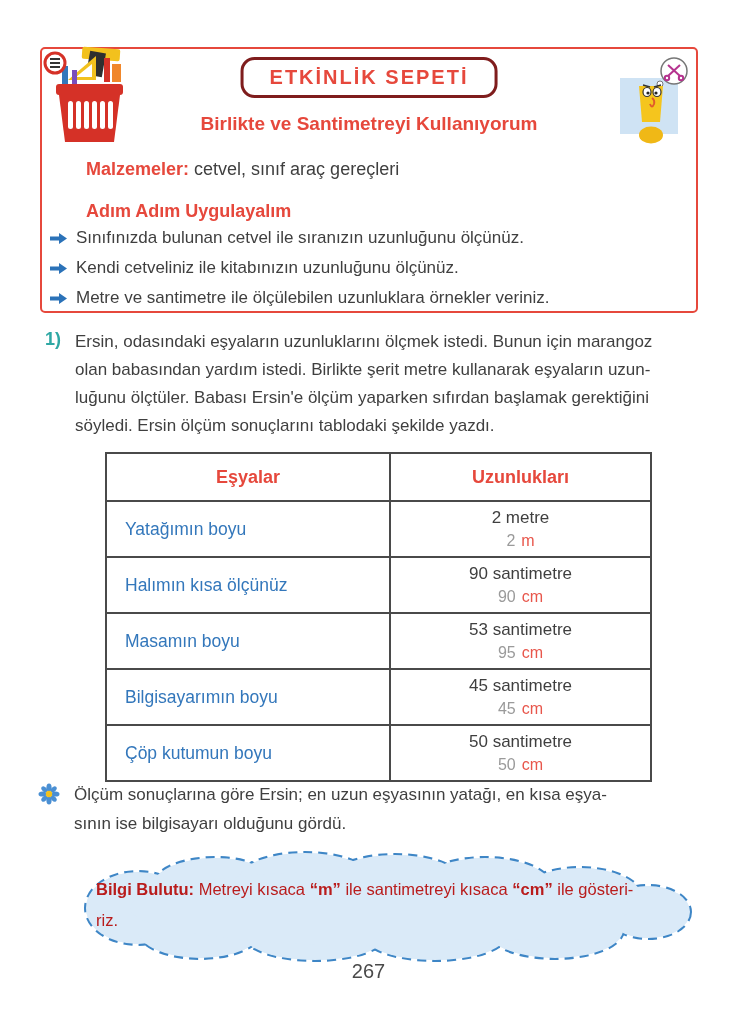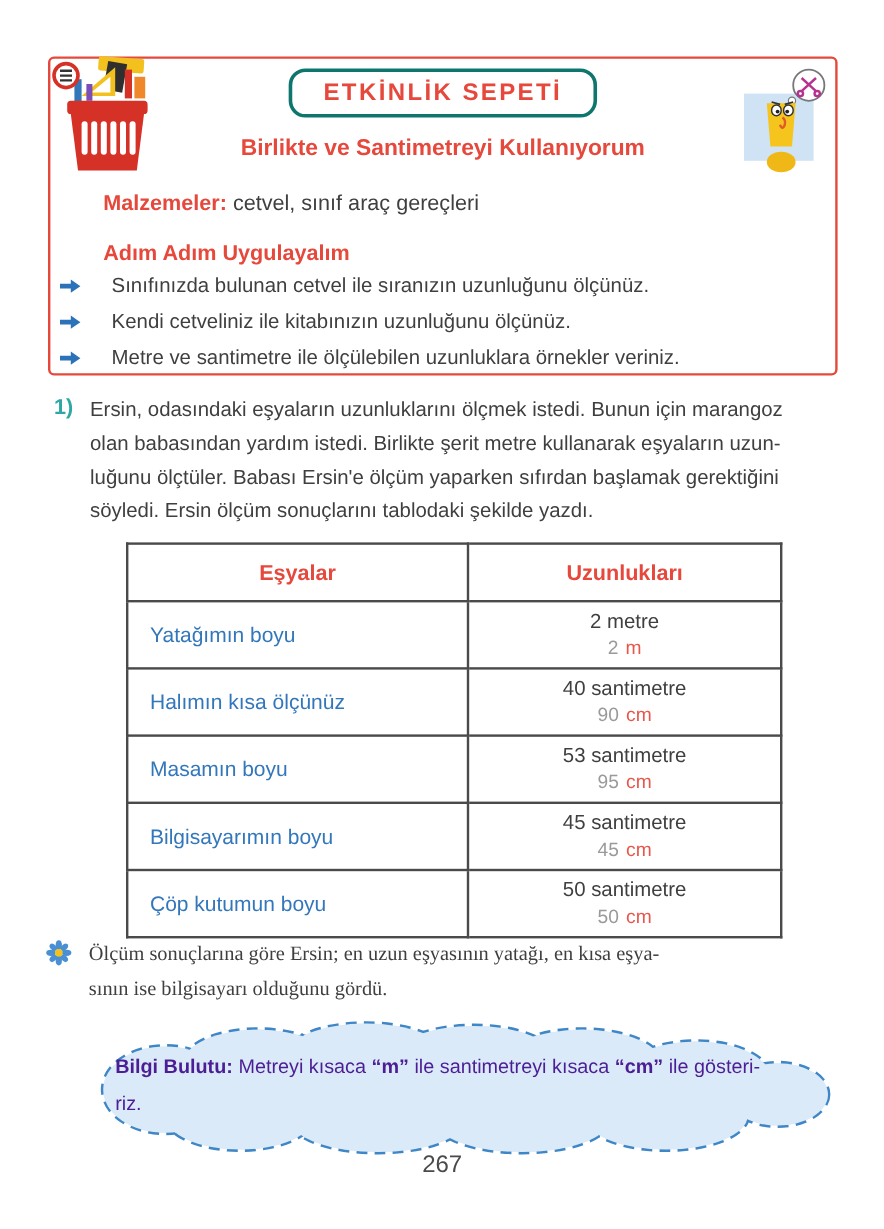--- a/index.html
+++ b/index.html
@@ -8,33 +8,33 @@
     font-family:"Liberation Sans",sans-serif;color:#3f3f3f;overflow:hidden;
   }
 
   
   .activity-box{
     position:absolute;left:40px;top:47px;width:654px;height:262px;
     border:2px solid #e6483c;border-radius:5px;background:#fff;
   }
   .badge{
     position:absolute;top:8px;left:50%;transform:translateX(-50%);
-    background:#fff;border:3px solid #0f766e;border-radius:14px;
+    background:#fff;border:3px solid #7f1d1d;border-radius:14px;
     padding:6px 26px;font-size:20px;font-weight:bold;color:#e6483c;
     letter-spacing:2px;white-space:nowrap;
   }
   .box-title{
     position:absolute;top:64px;left:0;width:100%;text-align:center;
     color:#e6483c;font-size:19px;font-weight:bold;white-space:nowrap;
   }
   .materials{position:absolute;top:110px;left:44px;font-size:18px;white-space:nowrap;}
   .materials .red-label{color:#e6483c;font-weight:bold;}
   .steps-title{position:absolute;top:152px;left:44px;color:#e6483c;font-weight:bold;font-size:18px;white-space:nowrap;}
   .bullets{position:absolute;top:174px;left:8px;}
-  .bullet{display:flex;align-items:center;gap:24px;height:30px;font-size:17px;white-space:nowrap;}
+  .bullet{display:flex;align-items:center;gap:7px;height:30px;font-size:17px;white-space:nowrap;}
 
   .basket-wrap{position:absolute;left:42px;top:46px;z-index:3;}
   .mascot-wrap{position:absolute;left:614px;top:56px;z-index:3;}
 
   
   .question{position:absolute;left:45px;top:328px;width:655px;}
   .q-number{position:absolute;left:0;top:1px;color:#2fa8a4;font-weight:bold;font-size:18px;}
   .q-lines{margin-left:30px;font-size:17px;line-height:28px;}
   .q-lines div{white-space:nowrap;}
 
@@ -47,26 +47,26 @@
   td.cell-item{width:263px;color:#3377bb;font-size:17.5px;padding-left:18px;height:52px;}
   td.cell-value{width:259px;text-align:center;font-size:17px;padding:2px 0;}
   .value-line1{color:#3f3f3f;line-height:24px;}
   .value-line2{color:#9a9a9a;font-size:16px;line-height:22px;}
   .value-line2 .unit{color:#e8564b;margin-left:6px;}
 
   
   .result{position:absolute;left:38px;top:780px;width:665px;}
   .flower-wrap{position:absolute;left:0;top:3px;}
   .result-lines{margin-left:36px;font-size:17px;line-height:29px;}
-  .result-lines div{white-space:nowrap;font-family:Liberation Serif, serif;}
+  .result-lines div{white-space:nowrap;}
 
   
   .cloud{position:absolute;left:50px;top:846px;width:650px;height:122px;}
   .cloud svg{position:absolute;left:0;top:0;}
-  .cloud-text{position:absolute;left:46px;top:28px;font-size:16.5px;line-height:31px;color:#4c1d95;}
+  .cloud-text{position:absolute;left:46px;top:28px;font-size:16.5px;line-height:31px;color:#b91c1c;}
   .cloud-text div{white-space:nowrap;}
   .cloud-text .bold{font-weight:bold;}
 
   .page-number{position:absolute;left:0;top:960px;width:100%;text-align:center;font-size:20px;color:#4a4a4a;}
 </style>
 </head>
 <body>
 
 <div class="page">
 
@@ -176,21 +176,21 @@
         <td class="cell-value">
           <div class="value-line1">2 metre</div>
           <div class="value-line2">
             <span>2</span><span class="unit">m</span>
           </div>
         </td>
       </tr>
       <tr>
         <td class="cell-item">Halımın kısa ölçünüz</td>
         <td class="cell-value">
-          <div class="value-line1">40 santimetre</div>
+          <div class="value-line1">90 santimetre</div>
           <div class="value-line2">
             <span>90</span><span class="unit">cm</span>
           </div>
         </td>
       </tr>
       <tr>
         <td class="cell-item">Masamın boyu</td>
         <td class="cell-value">
           <div class="value-line1">53 santimetre</div>
           <div class="value-line2">

